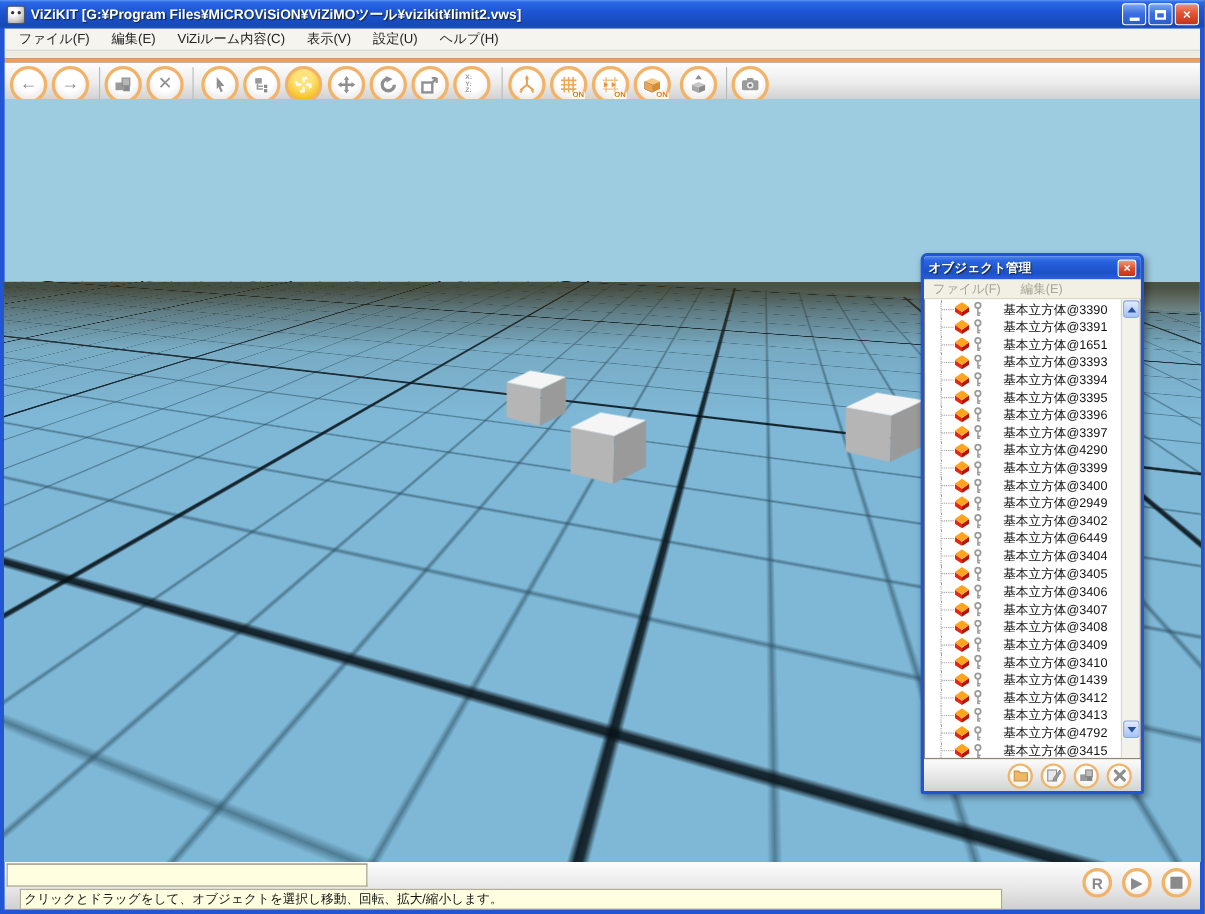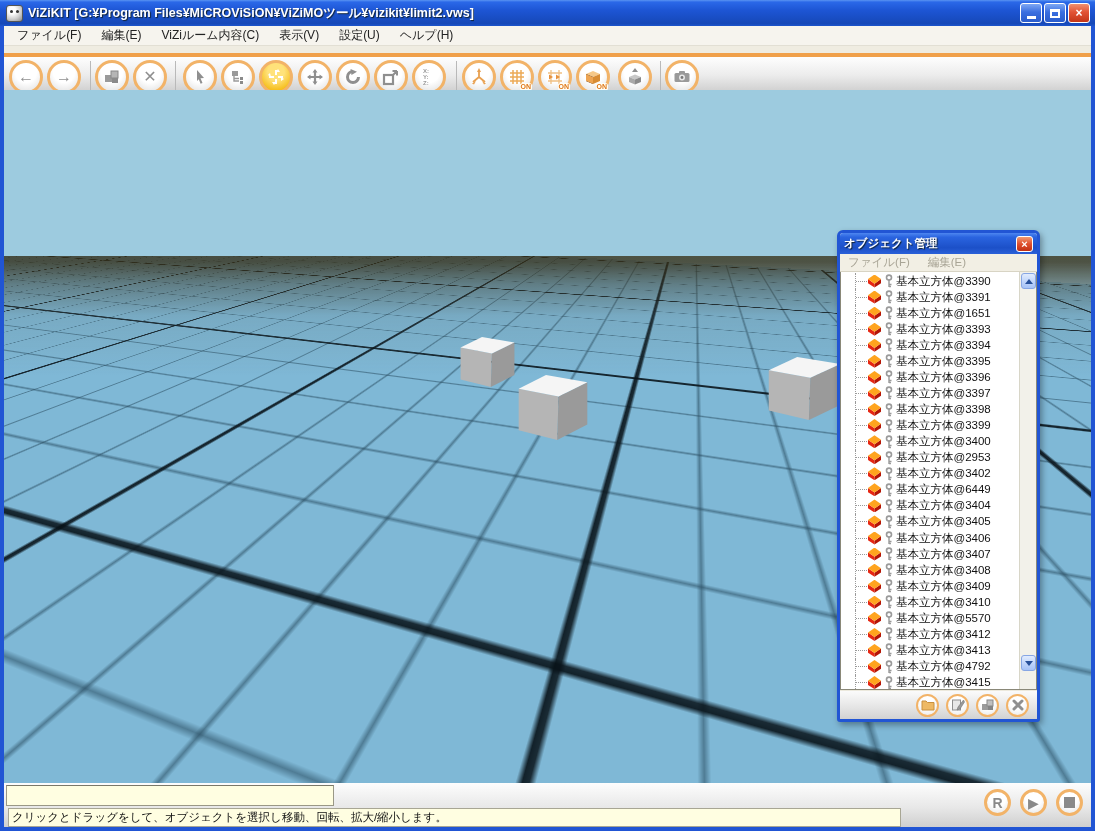--- a/index.html
+++ b/index.html
@@ -84,39 +84,39 @@
   .pal-list{position:relative;height:418px;background:#fff;border:1px solid #8a8878;border-top:none;overflow:hidden;}
   .rows{position:absolute;left:0;top:1px;right:17px;}
   .row{height:16.07px;display:flex;align-items:center;position:relative;padding-left:8px;}
   .vline{position:absolute;left:14px;top:0;height:100%;border-left:1px dotted #9a9a9a;}
   .hline{width:11px;height:0;border-top:1px dotted #9a9a9a;margin-left:7px;}
   .mini-cube{width:13px;height:13px;position:relative;margin:0 3px 0 1px;flex:0 0 13px;}
   .mini-cube i{position:absolute;left:0;top:0;width:100%;height:100%;}
   .mini-cube .t{clip-path:polygon(0 35%,50% 0,100% 35%,50% 70%);background:#ffa41e;}
   .mini-cube .l{clip-path:polygon(0 35%,50% 70%,50% 100%,0 68%);background:#e62612;}
   .mini-cube .r{clip-path:polygon(50% 70%,100% 35%,100% 68%,50% 100%);background:#b51505;}
-  .row .lbl{font-size:11.5px;color:#111;white-space:nowrap;margin-left:2px;}
+  .row .lbl{font-size:11.5px;color:#111;white-space:nowrap;margin-left:18px;}
   .scrollbar{position:absolute;right:0;top:0;width:17px;height:100%;background:#f2f1ea;border-left:1px solid #d8d6c8;}
   .sbtn{position:absolute;left:1px;width:15px;height:16px;border-radius:3px;border:1px solid #87a6e4;
     background:linear-gradient(#e2ecfe,#bcd2fa 60%,#a6c2f6);display:flex;align-items:center;justify-content:center;}
   .sbtn.up{top:1px;} .sbtn.down{bottom:18px;}
   .tri-up{width:0;height:0;border-left:4px solid transparent;border-right:4px solid transparent;border-bottom:5px solid #27509a;}
   .tri-down{width:0;height:0;border-left:4px solid transparent;border-right:4px solid transparent;border-top:5px solid #27509a;}
   .pal-bottom{position:absolute;left:0;bottom:0;width:197px;height:28px;
     background:linear-gradient(#fbfbfb,#e4e4e4 60%,#d2d2d2);display:flex;align-items:center;justify-content:flex-end;
     gap:7px;padding-right:8px;}
   .pbtn{width:23px;height:23px;border-radius:50%;border:2px solid #f2b368;
     background:radial-gradient(circle at 50% 35%,#fff 0 40%,#e6e6e6);display:flex;align-items:center;justify-content:center;color:#8f8f8f;}
 
   
   .bottombar{position:absolute;left:4px;top:783px;width:1087px;height:44px;
     background:linear-gradient(#fdfdfd,#e8e8e8 55%,#cfcfcf);}
   .cmd-input{position:absolute;left:2px;top:2px;width:328px;height:21px;background:#fffee1;
     border:1px solid #9a9886;border-top-color:#7a7868;font-size:11px;padding:1px 4px;}
-  .statusline{position:absolute;left:4px;top:25px;width:893px;height:19px;background:#fffee1;
+  .statusline{position:absolute;left:14px;top:25px;width:893px;height:19px;background:#fffee1;
     border:1px solid #a8a694;display:flex;align-items:center;padding-left:3px;}
   .status-text{font-size:11.5px;color:#111;white-space:nowrap;}
   .transport{position:absolute;right:8px;top:6px;display:flex;gap:9px;}
   .trbtn{width:27px;height:27px;border-radius:50%;border:3px solid #f2b368;
     background:radial-gradient(circle at 50% 32%,#fff 0 45%,#e2e2e2);display:flex;align-items:center;justify-content:center;
     color:#8a8a8a;font-weight:bold;font-size:14px;}
   .trbtn .sq{width:11px;height:11px;background:#8a8a8a;}
   .bottom-border{position:absolute;left:0;top:827px;width:1095px;height:4px;background:#2155d4;}
   .side-border{position:absolute;top:26px;width:4px;height:801px;background:#2155d4;}
 </style>
@@ -430,21 +430,21 @@
     <span class="hline"></span>
     <span class="mini-cube">
               <i class="l"></i>
               <i class="r"></i>
               <i class="t"></i>
             </span>
     <svg width="10" height="14" viewBox="0 0 10 14">
       <circle cx="5" cy="3.6" r="2.5" fill="none" stroke="#9a9a9a" stroke-width="1.6"></circle>
       <path d="M5 6 V13 M5 10.5 H7.5 M5 12.5 H7" stroke="#9a9a9a" stroke-width="1.4" fill="none"></path>
     </svg>
-    <span class="lbl">基本立方体@3398</span>
+    <span class="lbl">基本立方体@4290</span>
   </div>
           <div class="row">
     <span class="vline"></span>
     <span class="hline"></span>
     <span class="mini-cube">
               <i class="l"></i>
               <i class="r"></i>
               <i class="t"></i>
             </span>
     <svg width="10" height="14" viewBox="0 0 10 14">
@@ -472,21 +472,21 @@
     <span class="hline"></span>
     <span class="mini-cube">
               <i class="l"></i>
               <i class="r"></i>
               <i class="t"></i>
             </span>
     <svg width="10" height="14" viewBox="0 0 10 14">
       <circle cx="5" cy="3.6" r="2.5" fill="none" stroke="#9a9a9a" stroke-width="1.6"></circle>
       <path d="M5 6 V13 M5 10.5 H7.5 M5 12.5 H7" stroke="#9a9a9a" stroke-width="1.4" fill="none"></path>
     </svg>
-    <span class="lbl">基本立方体@2953</span>
+    <span class="lbl">基本立方体@2949</span>
   </div>
           <div class="row">
     <span class="vline"></span>
     <span class="hline"></span>
     <span class="mini-cube">
               <i class="l"></i>
               <i class="r"></i>
               <i class="t"></i>
             </span>
     <svg width="10" height="14" viewBox="0 0 10 14">
@@ -612,21 +612,21 @@
     <span class="hline"></span>
     <span class="mini-cube">
               <i class="l"></i>
               <i class="r"></i>
               <i class="t"></i>
             </span>
     <svg width="10" height="14" viewBox="0 0 10 14">
       <circle cx="5" cy="3.6" r="2.5" fill="none" stroke="#9a9a9a" stroke-width="1.6"></circle>
       <path d="M5 6 V13 M5 10.5 H7.5 M5 12.5 H7" stroke="#9a9a9a" stroke-width="1.4" fill="none"></path>
     </svg>
-    <span class="lbl">基本立方体@5570</span>
+    <span class="lbl">基本立方体@1439</span>
   </div>
           <div class="row">
     <span class="vline"></span>
     <span class="hline"></span>
     <span class="mini-cube">
               <i class="l"></i>
               <i class="r"></i>
               <i class="t"></i>
             </span>
     <svg width="10" height="14" viewBox="0 0 10 14">

